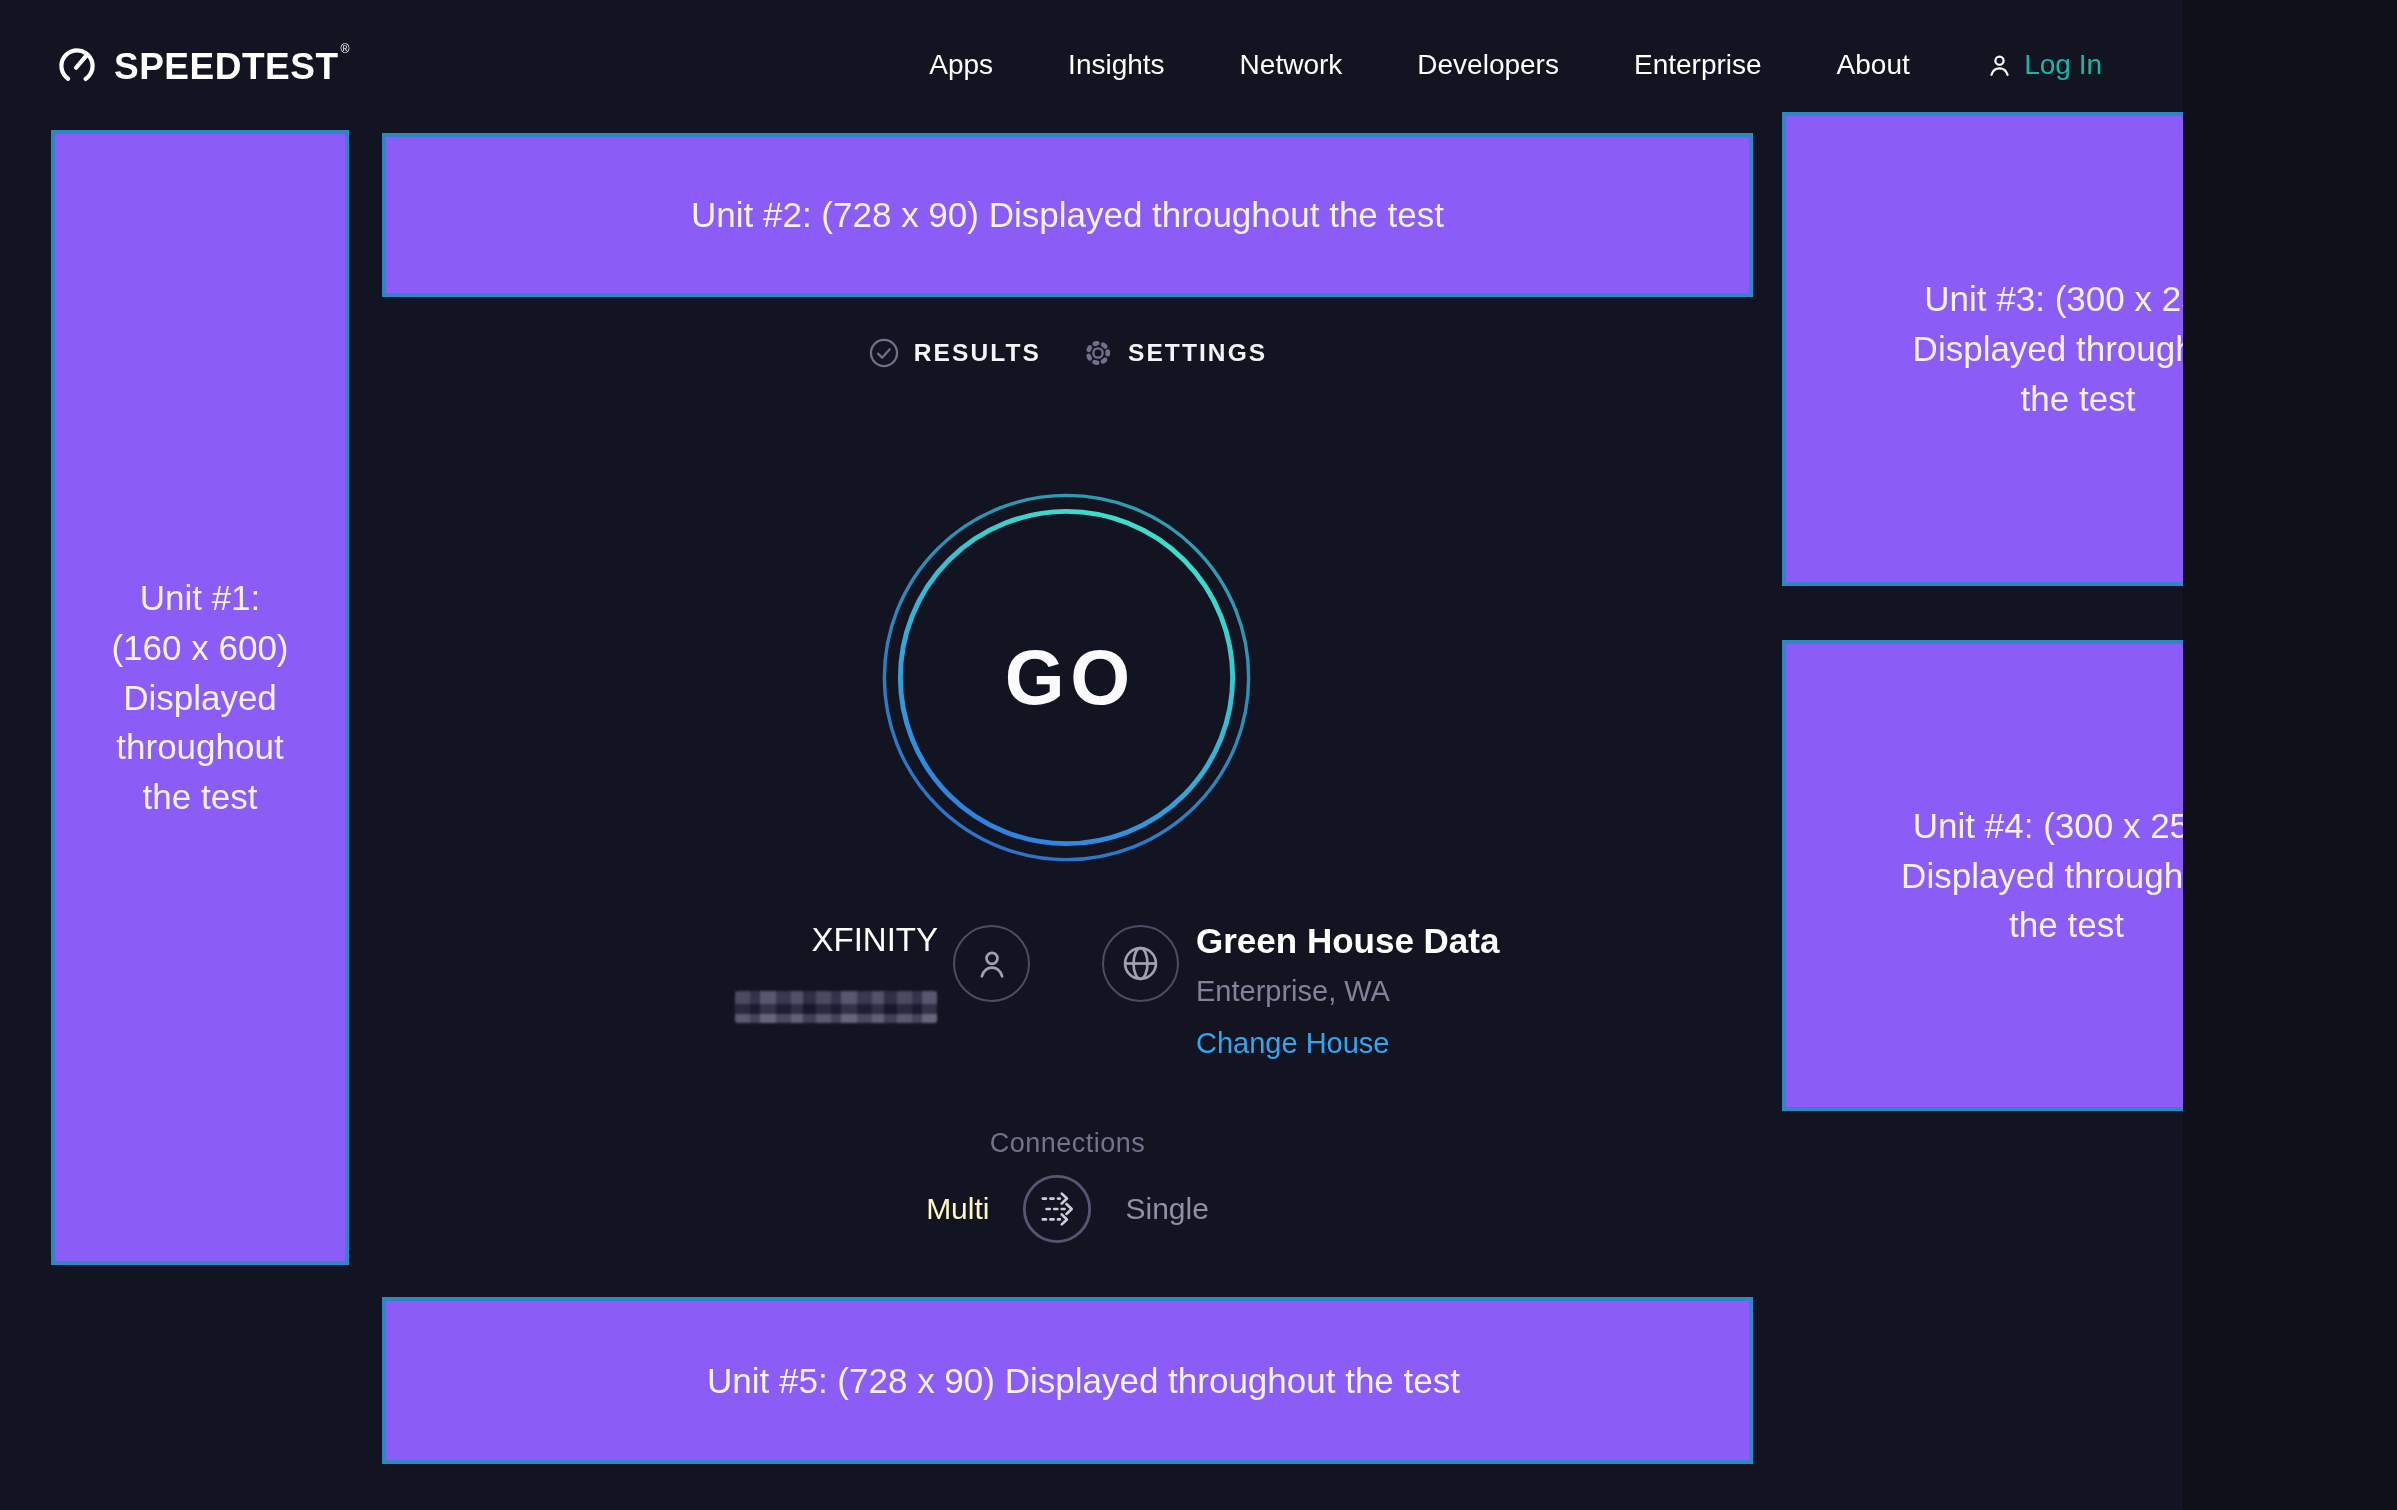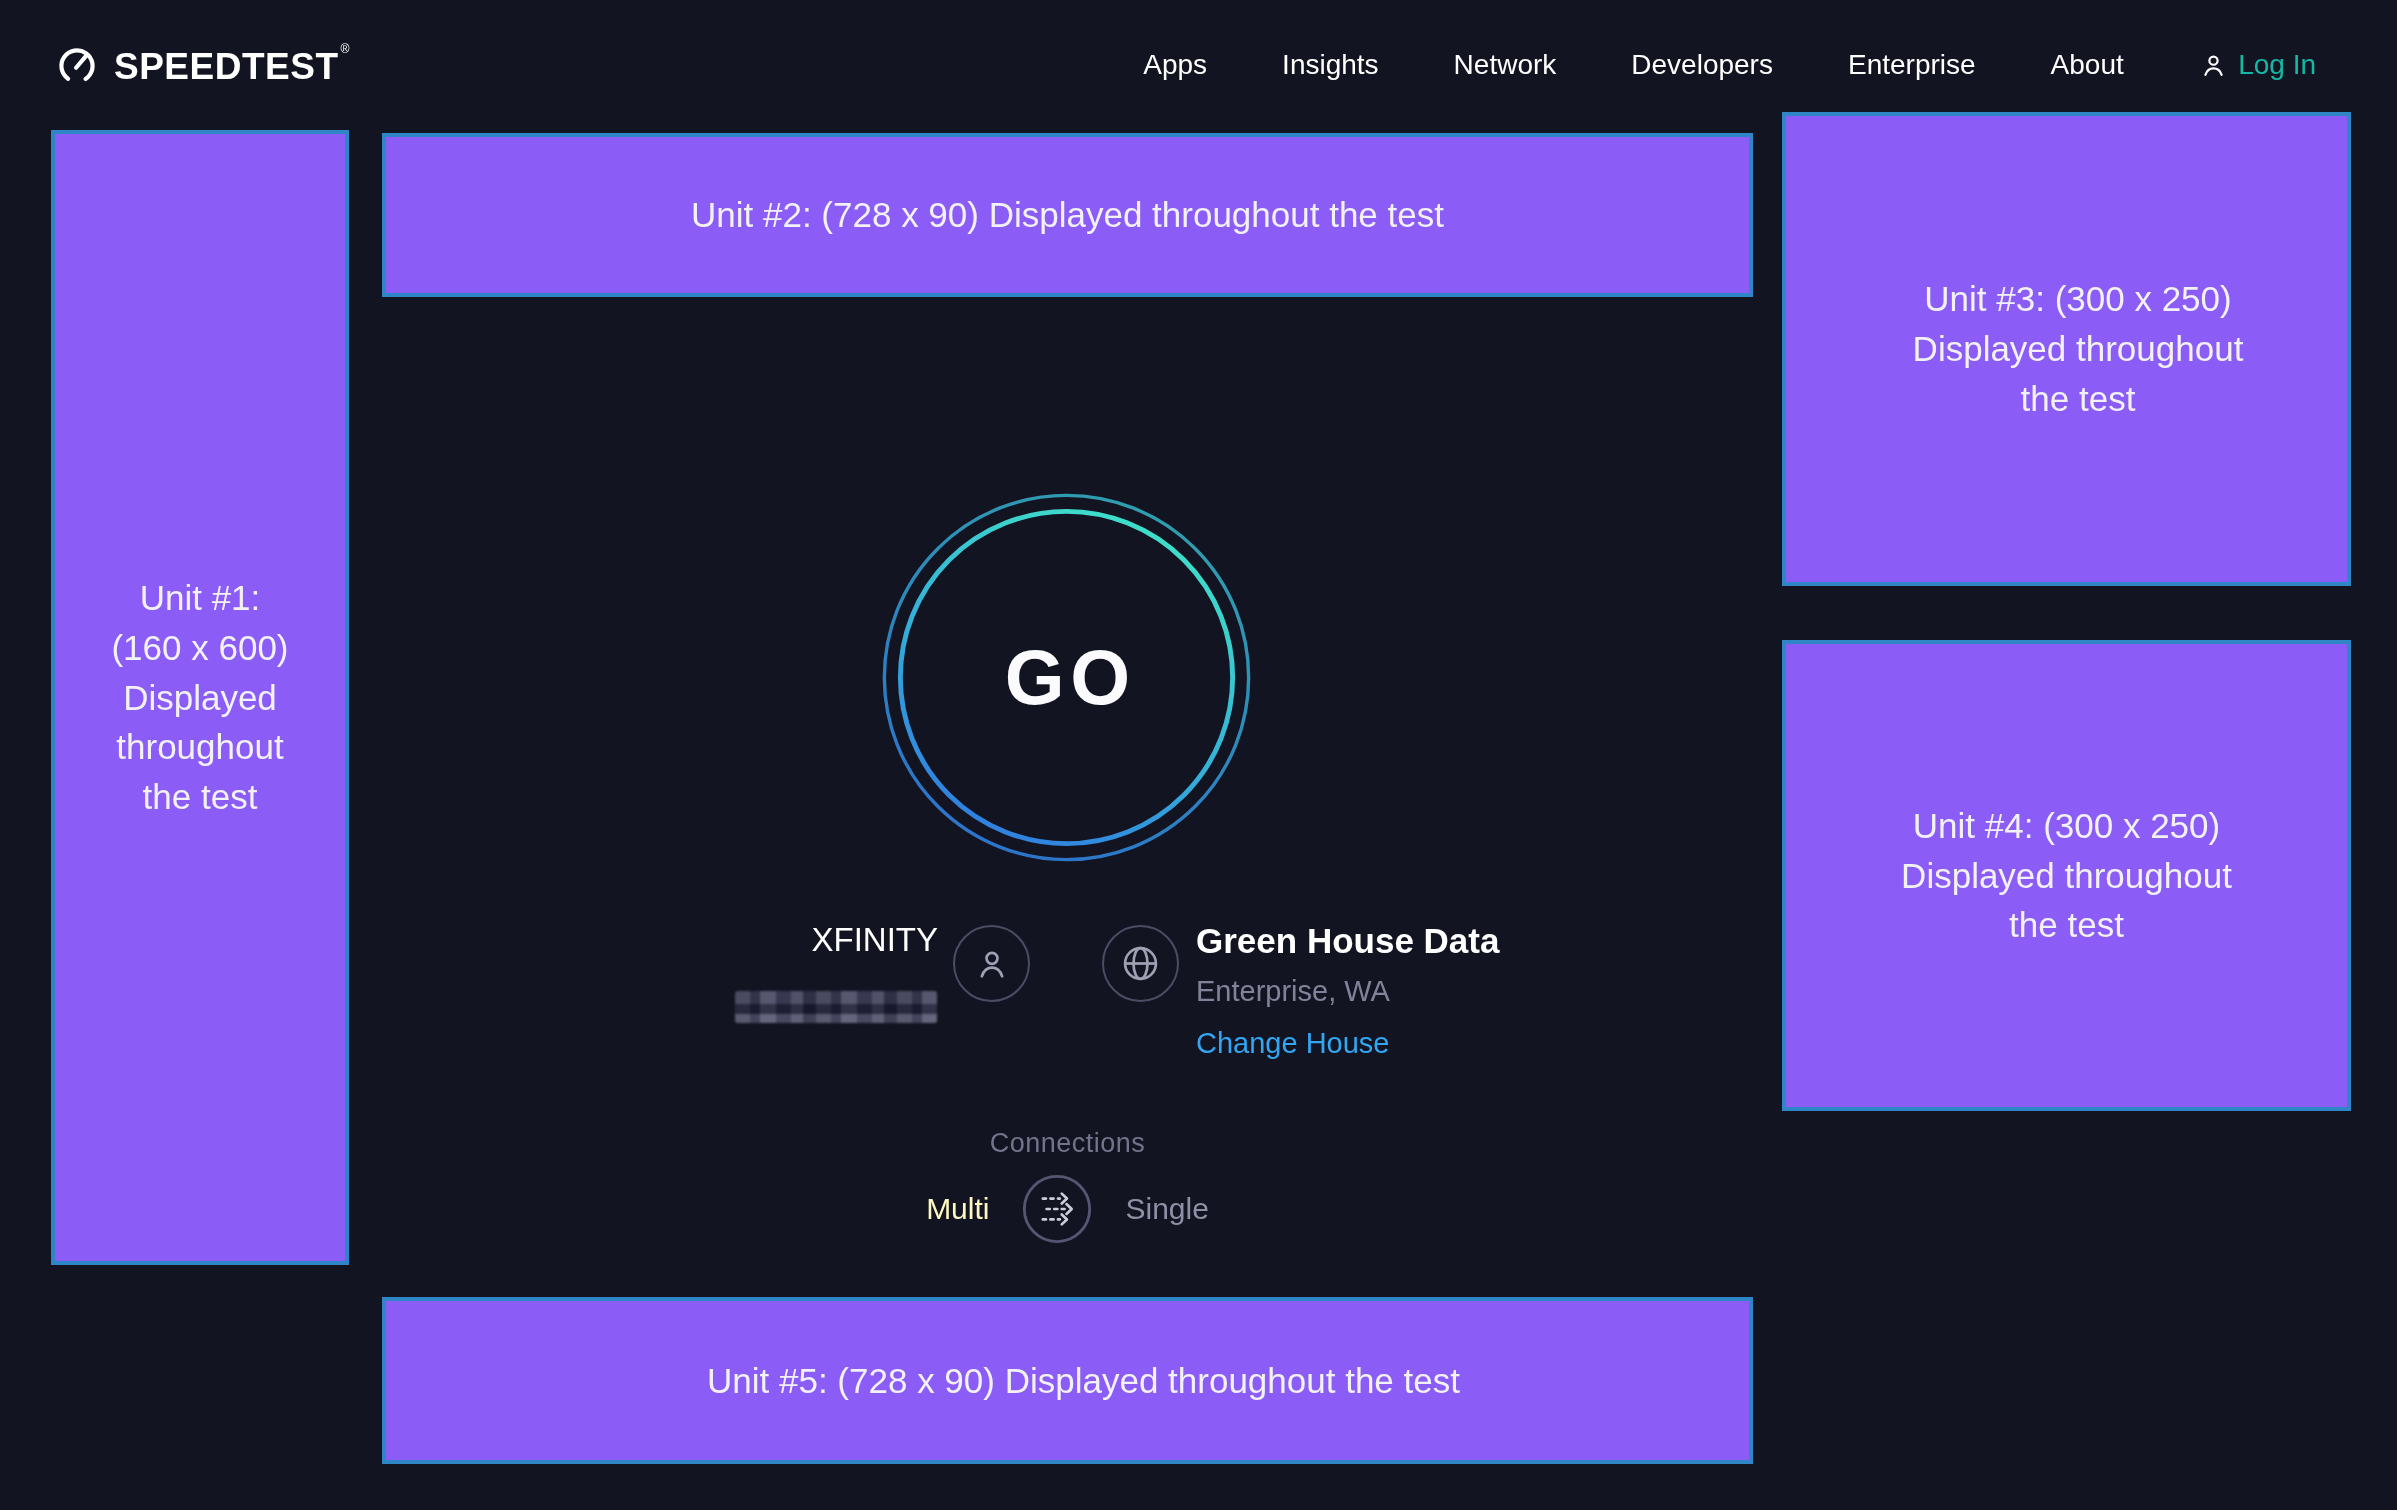--- a/index.html
+++ b/index.html
@@ -1,17 +1,17 @@
 <!DOCTYPE html>
 <html style="font-size:15px"><head>
 <meta charset="utf-8">
 <style>
   html,body{margin:0;padding:0;background:#0e0f18;}
   .stage{
-    position:relative;width:2397px;height:1510px;overflow:hidden;
+    position:relative;width:2183px;height:1510px;overflow:hidden;
     background:#131421;color:#ffffff;
     font-family:"Liberation Sans", sans-serif;
   }
 
   
   .header{position:absolute;top:0;left:0;width:100%;height:130px;
     display:flex;align-items:center;box-sizing:border-box;padding:0 81px 0 55px;}
   .logo{display:flex;align-items:center;gap:15px;cursor:pointer;}
   .logo-text{font-size:37px;font-weight:700;letter-spacing:0.5px;color:#fff;}
   .logo-text sup{font-size:12.2px;vertical-align:26px;font-weight:400;margin-left:1.9px;}
@@ -109,20 +109,40 @@
 the test</div>
   <div class="ad ad-unit2">Unit #2: (728 x 90) Displayed throughout the test</div>
   <div class="ad ad-unit3">Unit #3: (300 x 250)
 Displayed throughout
 the test</div>
   <div class="ad ad-unit4">Unit #4: (300 x 250)
 Displayed throughout
 the test</div>
   <div class="ad ad-unit5">Unit #5: (728 x 90) Displayed throughout the test</div>
 
+  <div class="tabs">
+    <div class="tab">
+      <span style="display:flex;">
+        <svg width="32" height="32" viewBox="0 0 38 38" fill="none" stroke="#70708c" stroke-width="2.7">
+          <circle cx="19" cy="19" r="15.5"></circle>
+          <path d="M12 19.8l4.8 4.8 9-10" stroke-linecap="round" stroke-linejoin="round"></path>
+        </svg>
+      </span>
+      <span class="tab-label">RESULTS</span>
+    </div>
+    <div class="tab">
+      <span style="display:flex;">
+        <svg width="32" height="32" viewBox="0 0 38 38" fill="none">
+          <circle cx="19" cy="19" r="5.6" stroke="#70708c" stroke-width="2.7"></circle>
+          <circle cx="19" cy="19" r="11.6" stroke="#70708c" stroke-width="5.6" stroke-dasharray="3.1 7.3" stroke-linecap="round" transform="rotate(-8 19 19)"></circle>
+        </svg>
+      </span>
+      <span class="tab-label">SETTINGS</span>
+    </div>
+  </div>
 
   <div class="go-button">
     <span class="go-rings">
       <svg width="369" height="369" viewBox="0 0 392 392">
         <defs>
           <linearGradient id="goGradOuter" x1="75%" y1="0%" x2="25%" y2="100%">
             <stop offset="0" stop-color="#2f9fae"></stop>
             <stop offset="1" stop-color="#2b72cc"></stop>
           </linearGradient>
           <linearGradient id="goGradInner" x1="75%" y1="0%" x2="25%" y2="100%">

